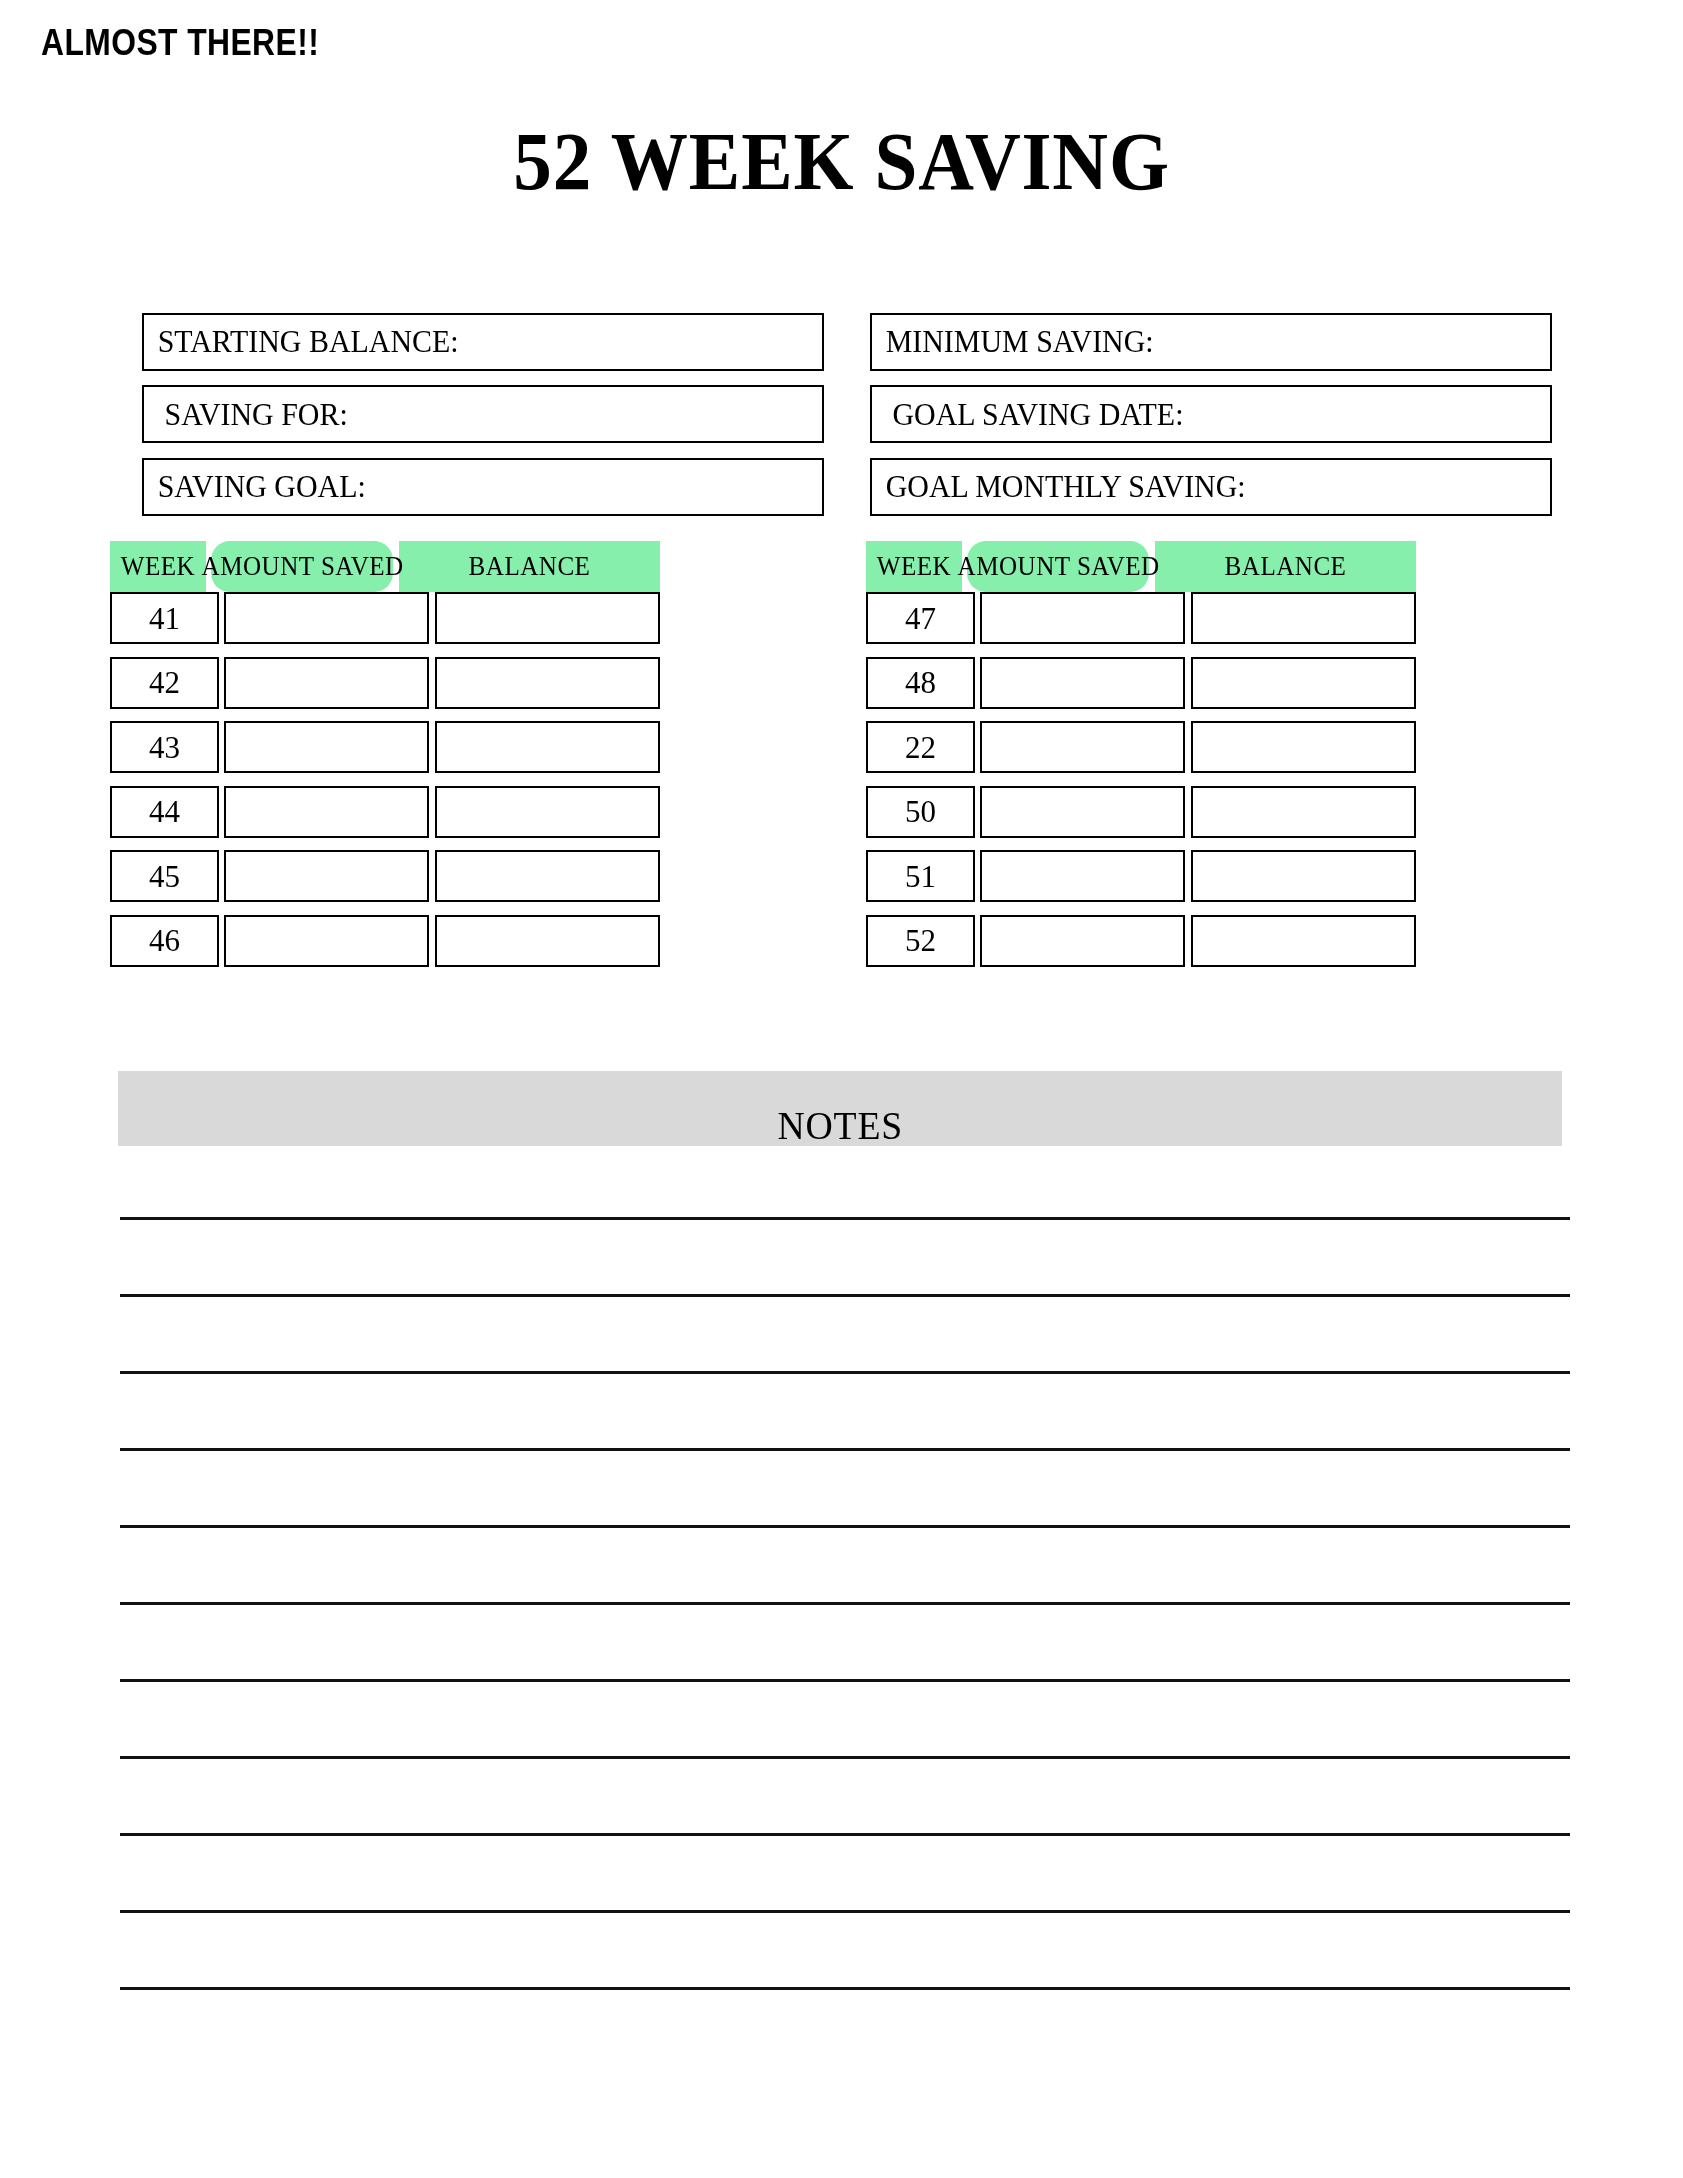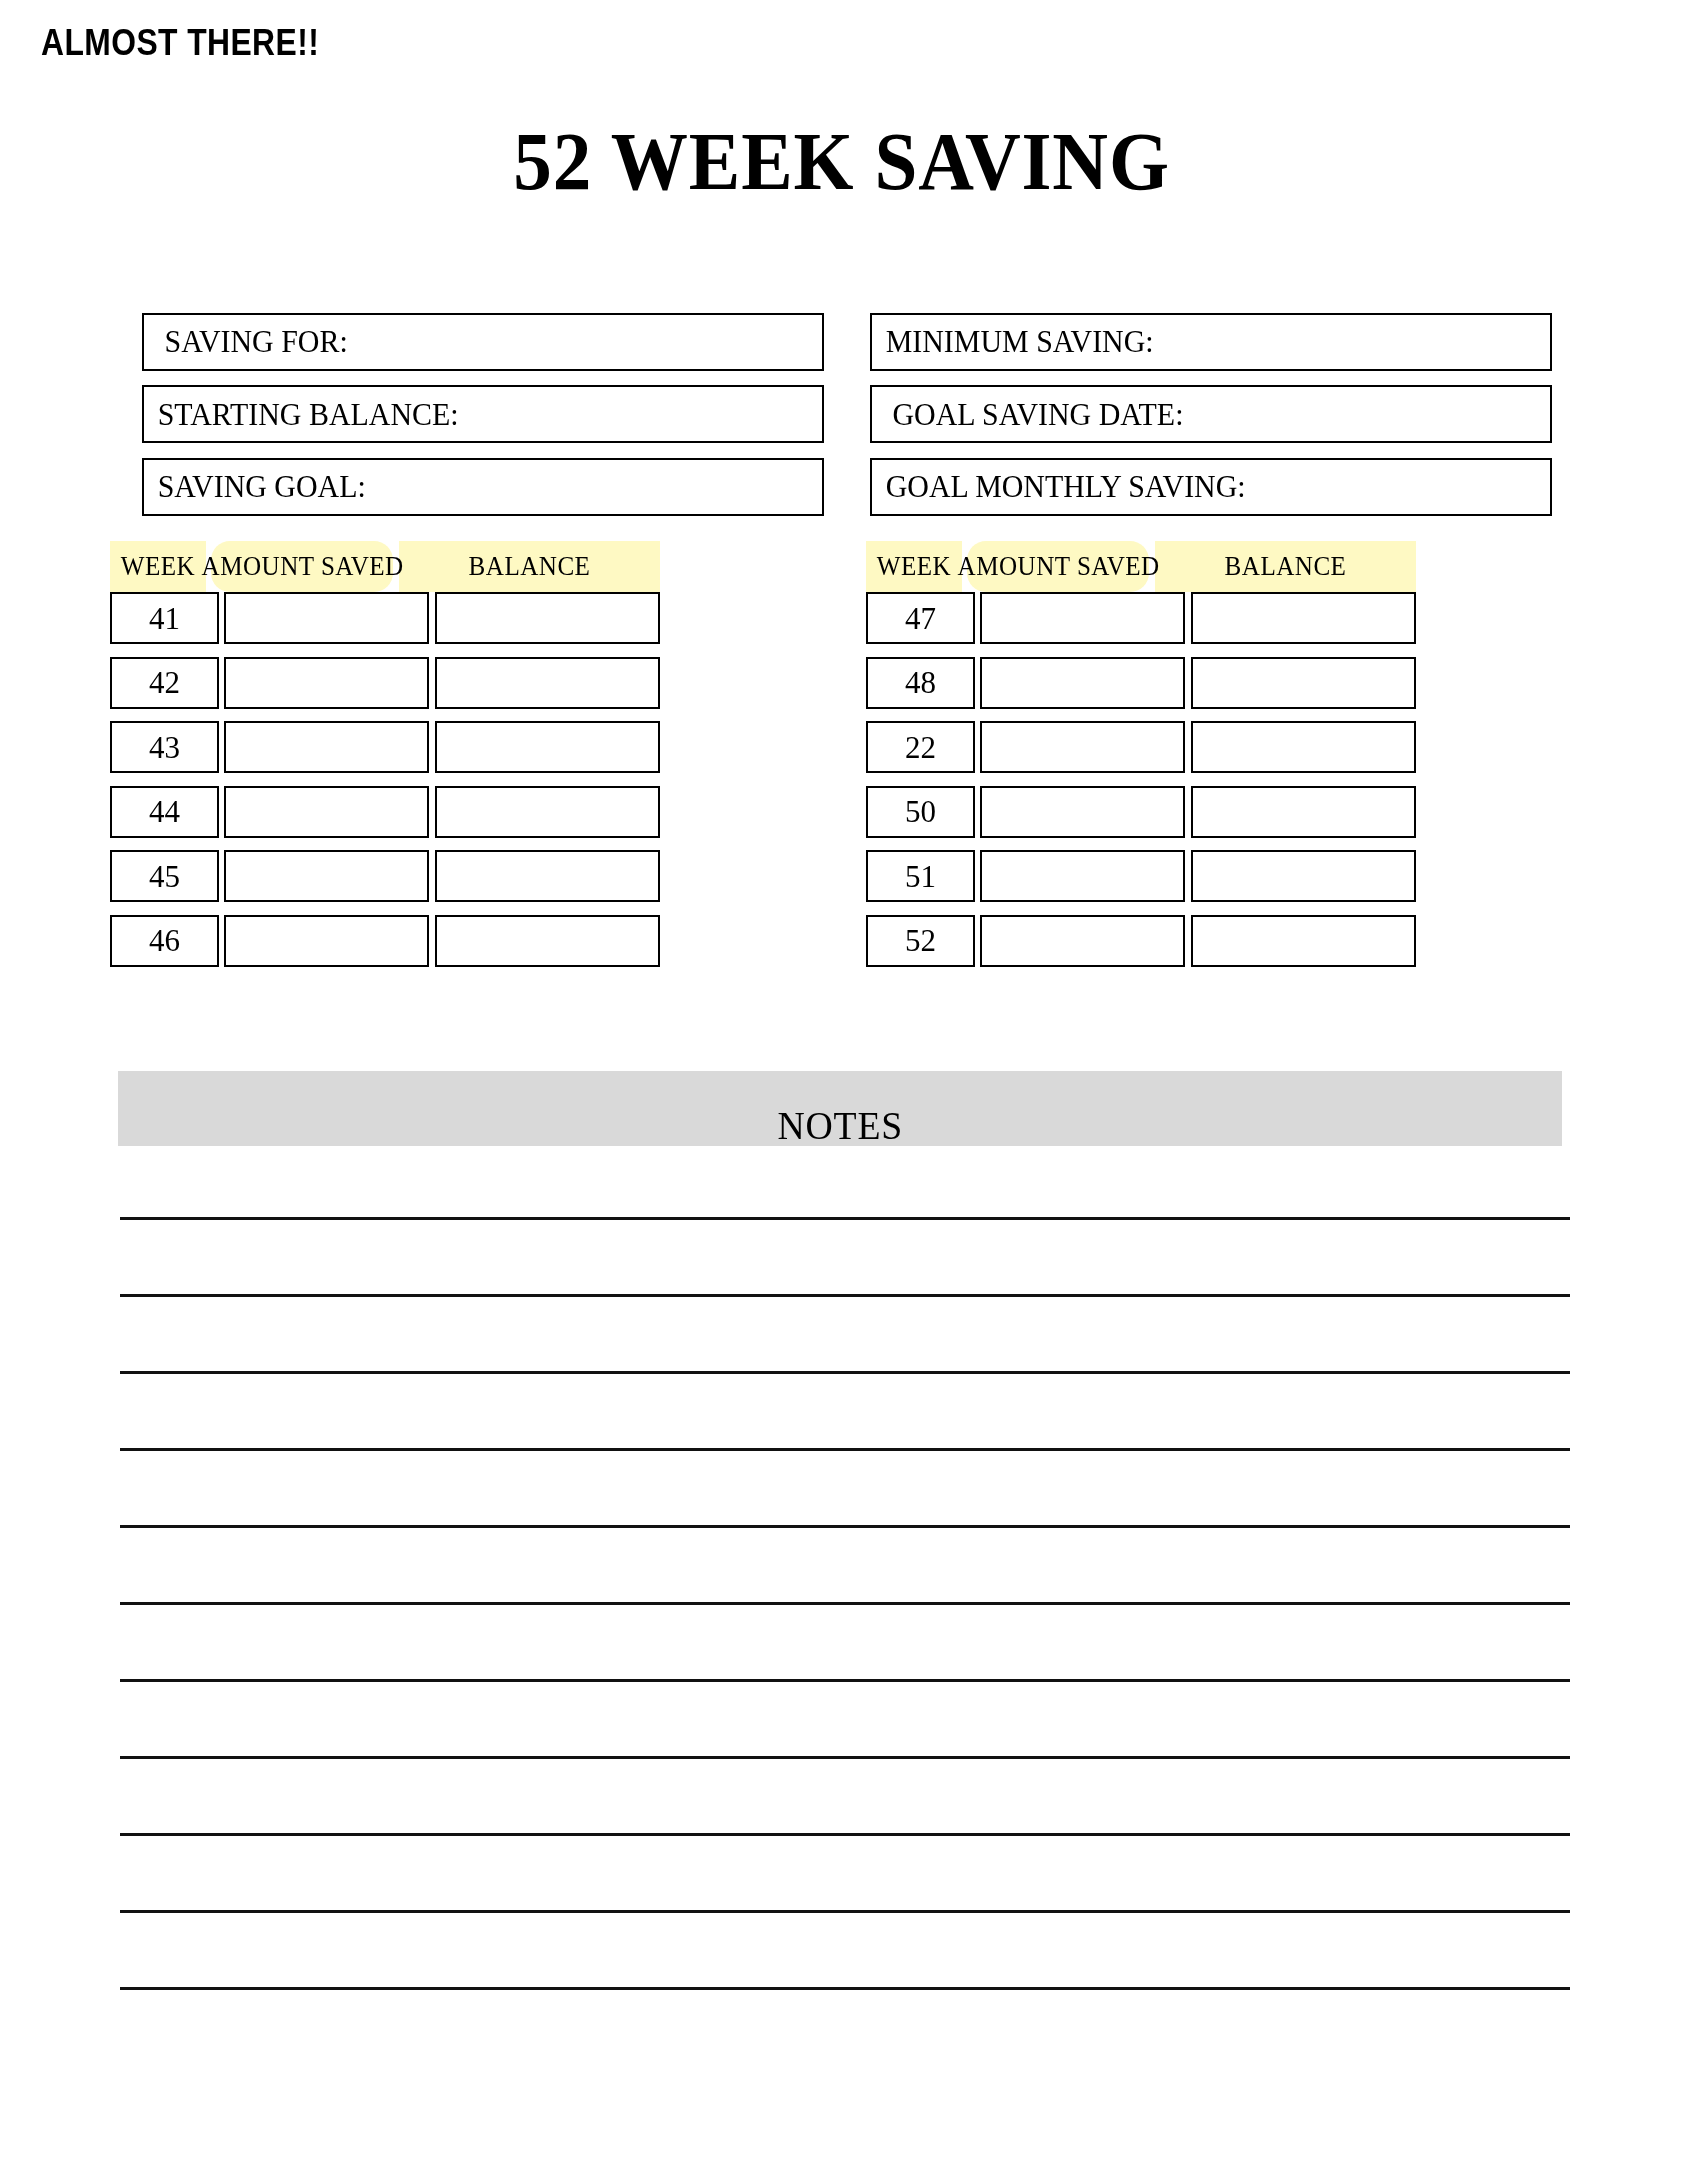--- a/index.html
+++ b/index.html
@@ -96,21 +96,21 @@
   }
   .wk-table.left  { left: 0; }
   .wk-table.right { left: 756px; }
 
   .wk-head {
     display: flex;
     gap: 5.4px;
     height: 51px;
   }
   .wk-head .hcell {
-    background: #fef9c3;
+    background: #86efac;
     display: flex;
     align-items: center;
     justify-content: center;
     font-size: 27px;
     line-height: 1;
     letter-spacing: 0.5px;
     transform-origin: center;
   }
   .hcell .htext { transform: scaleX(0.93); display: inline-block; white-space: nowrap; }
 
@@ -181,24 +181,24 @@
 <body>
 
 <div class="corner-tag">ALMOST THERE!!</div>
 
 <div class="main-title">52 WEEK SAVING</div>
 
 <div class="fields">
 
   <div class="field-col left">
     <div class="field-box">
+      <span class="field-label">STARTING BALANCE:</span>
+    </div>
+    <div class="field-box">
       <span class="field-label indent">SAVING FOR:</span>
-    </div>
-    <div class="field-box">
-      <span class="field-label">STARTING BALANCE:</span>
     </div>
     <div class="field-box">
       <span class="field-label">SAVING GOAL:</span>
     </div>
   </div>
 
   <div class="field-col right">
     <div class="field-box">
       <span class="field-label">MINIMUM SAVING:</span>
     </div>

